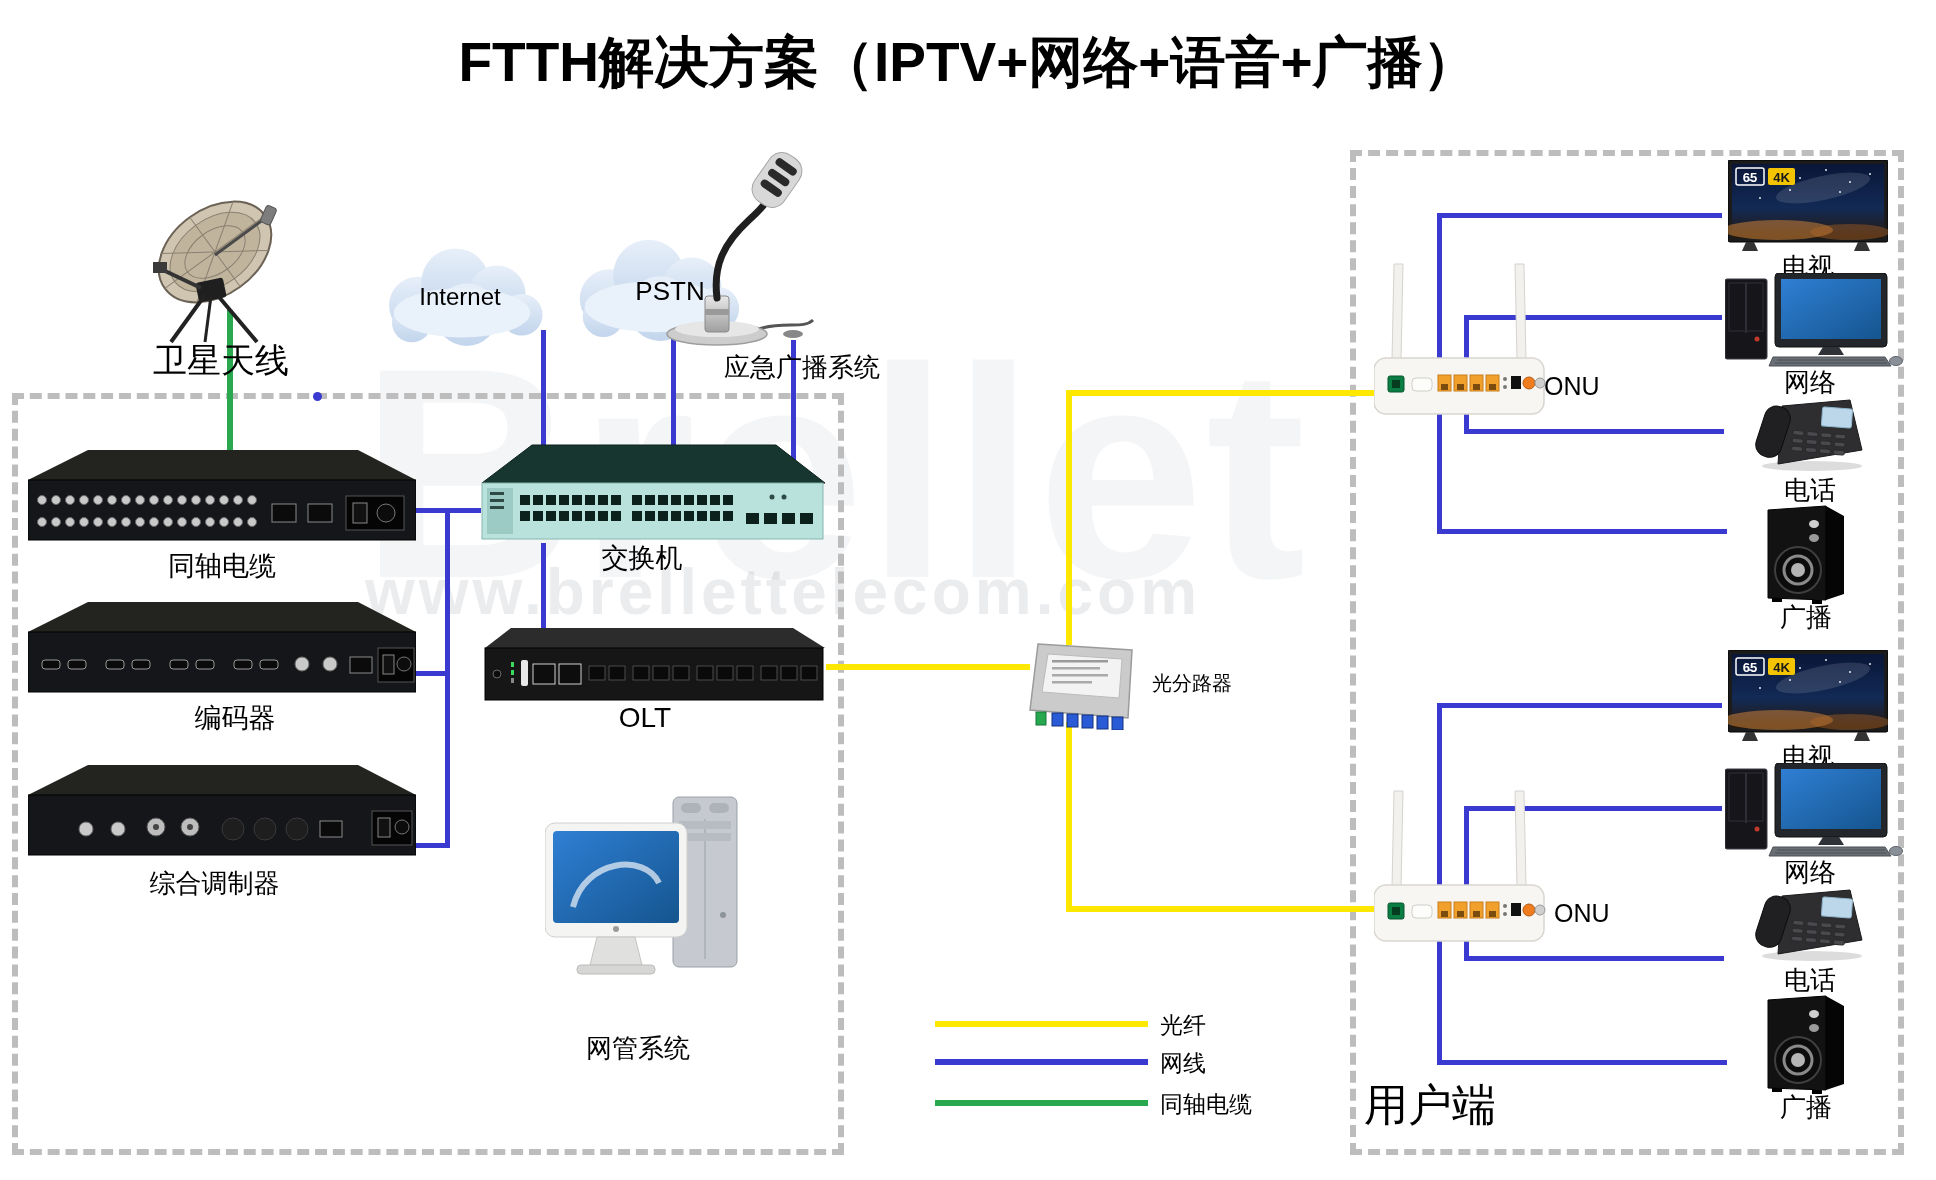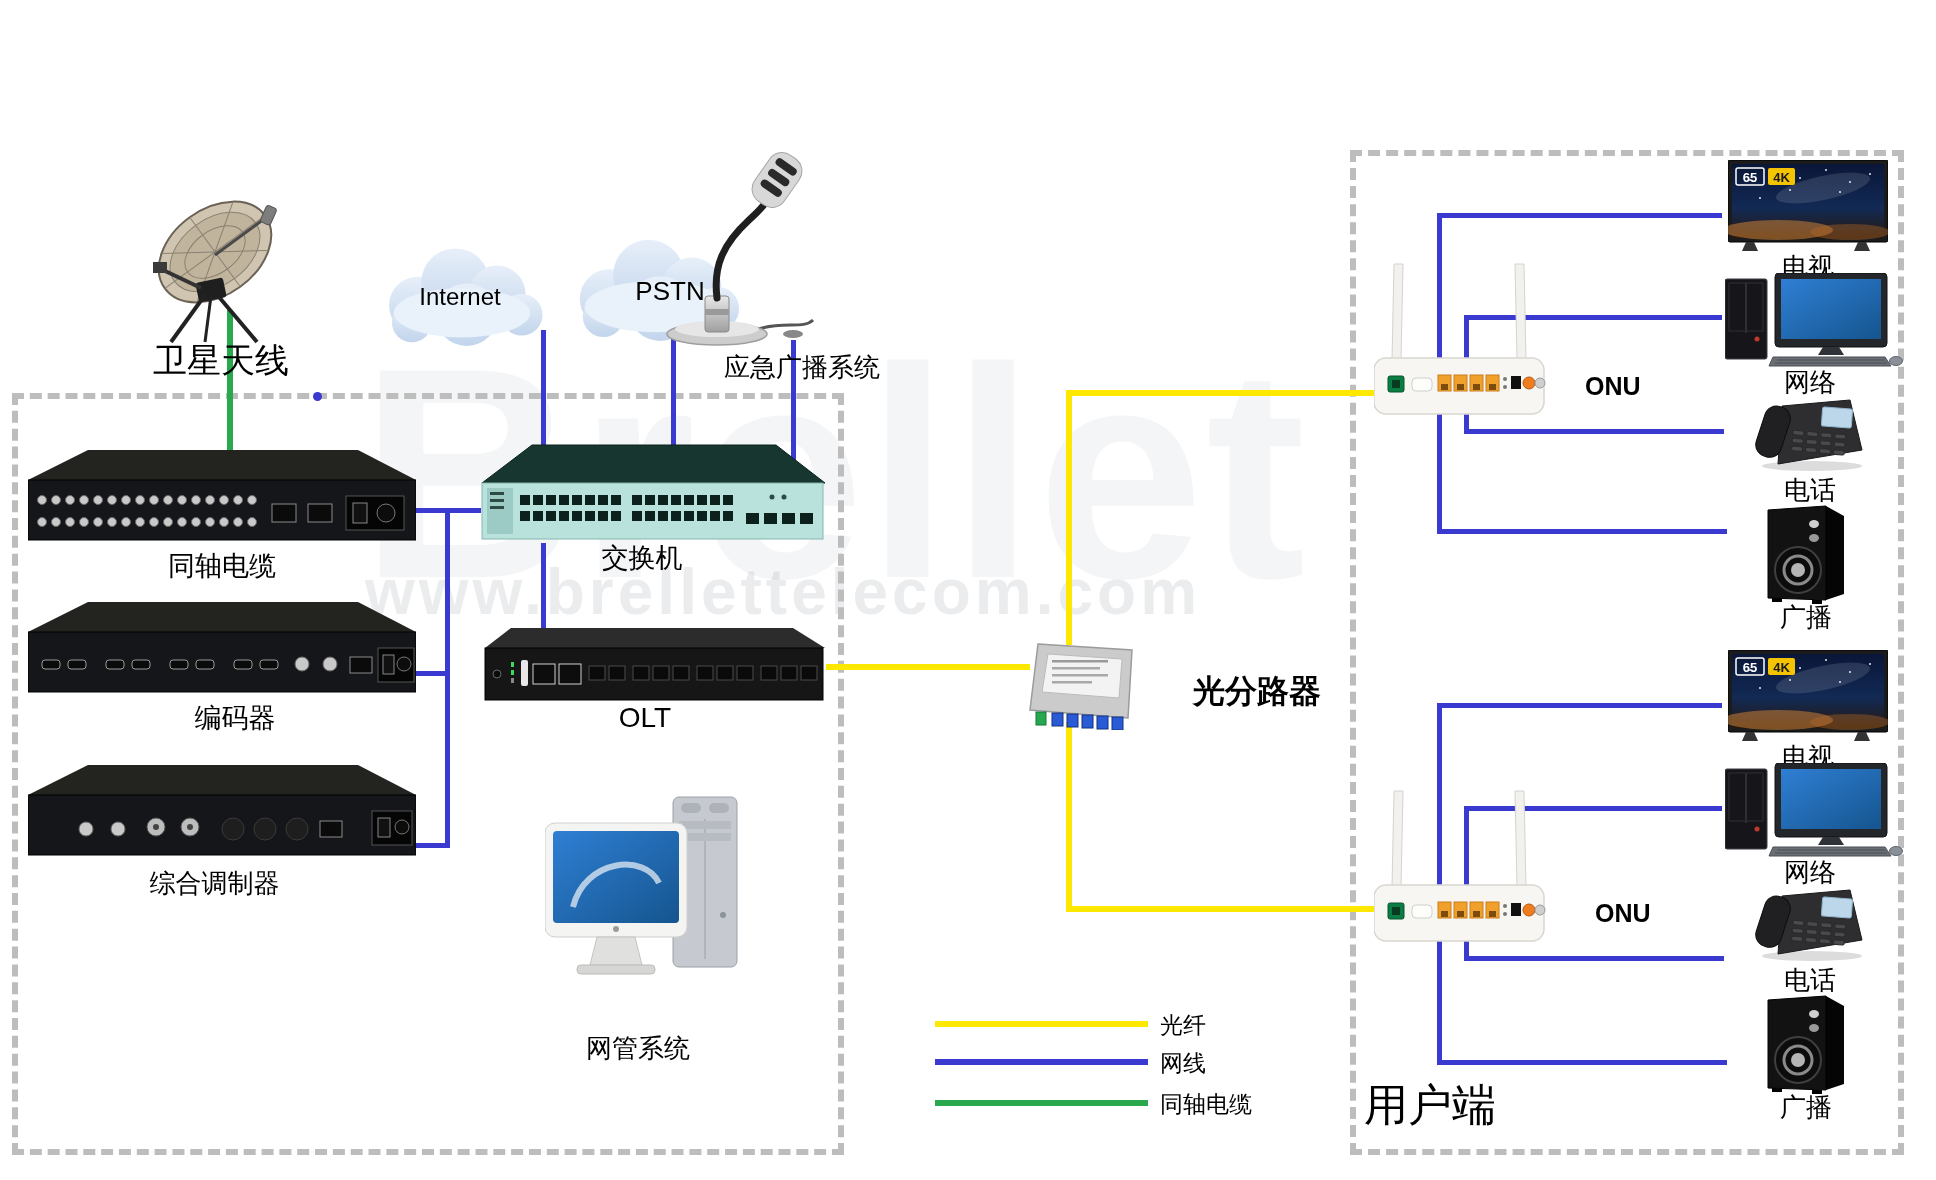--- a/index.html
+++ b/index.html
@@ -1,21 +1,21 @@
 <!DOCTYPE html>
 <html><head>
 <meta charset="utf-8">
 <style>
   html,body{margin:0;padding:0;background:#ffffff;}
   .canvas{position:relative;width:1936px;height:1180px;background:#fff;overflow:hidden;
           font-family:"Liberation Sans","DejaVu Sans",sans-serif;}
   .abs{position:absolute;}
   .lbl{position:absolute;color:#000;white-space:nowrap;}
   .center{text-align:center;}
-  .bold{font-weight:bold;margin-left:41px;}
+  .bold{font-weight:normal;}
   .line{position:absolute;}
   .dashbox{position:absolute;border:6px dashed #bdbdbd;}
   .wm-brand{position:absolute;left:360px;top:300px;font-size:300px;font-weight:bold;
             color:rgba(40,60,90,0.05);letter-spacing:2px;}
   .wm-url{position:absolute;left:365px;top:555px;font-size:64px;font-weight:bold;
           color:rgba(90,100,115,0.12);letter-spacing:4px;}
   .title{position:absolute;left:0;top:26px;width:100%;text-align:center;
          font-size:55px;font-weight:bold;color:#000;}
   .zone{font-size:44px;color:#000;}
 </style>
@@ -42,20 +42,21 @@
       <linearGradient id="gradMetal" x1="0" y1="0" x2="0" y2="1">
         <stop offset="0" stop-color="#e8e8e8"></stop>
           <stop offset="1" stop-color="#9f9f9f"></stop>
       </linearGradient>
     </defs>
   </svg>
 
   <div class="wm-brand">Brellet</div>
   <div class="wm-url">www.brellettelecom.com</div>
 
+  <div class="title">FTTH解决方案（IPTV+网络+语音+广播）</div>
 
   <div class="dashbox" style="left:12px;top:393px;width:820px;height:750px;"></div>
   <div class="dashbox" style="left:1350px;top:150px;width:542px;height:993px;"></div>
   <div class="line" style="left:313px;top:392px;width:9px;height:9px;border-radius:50%;background:#3a3ad0;"></div>
 
   <div class="line" style="left:227px;top:310px;width:6px;height:140px;background:#2aa84e;"></div>
 
   <div class="line" style="left:541px;top:330px;width:5px;height:136px;background:#3a3ad0;"></div>
   <div class="line" style="left:671px;top:316px;width:5px;height:150px;background:#3a3ad0;"></div>
   <div class="line" style="left:791px;top:340px;width:5px;height:126px;background:#3a3ad0;"></div>
@@ -337,21 +338,21 @@
     <rect x="24" y="29" width="48" height="2.5" fill="#aaaaaa"></rect>
     <rect x="24" y="36" width="56" height="2.5" fill="#aaaaaa"></rect>
     <rect x="24" y="43" width="40" height="2.5" fill="#aaaaaa"></rect>
     <rect x="8" y="74" width="10" height="13" fill="#27a84e" stroke="#14763a"></rect>
     <rect x="24" y="75" width="11" height="13" fill="#2a5bd7" stroke="#13317f"></rect>
     <rect x="39" y="76" width="11" height="13" fill="#2a5bd7" stroke="#13317f"></rect>
     <rect x="54" y="77" width="11" height="13" fill="#2a5bd7" stroke="#13317f"></rect>
     <rect x="69" y="78" width="11" height="13" fill="#2a5bd7" stroke="#13317f"></rect>
     <rect x="84" y="79" width="11" height="13" fill="#2a5bd7" stroke="#13317f"></rect>
   </svg>
-  <div class="lbl bold" style="left:1152px;top:670px;font-size:32px;text-align:right;">光分路器</div>
+  <div class="lbl bold" style="left:1152px;top:670px;font-size:20px;text-align:right;">光分路器</div>
 
   <svg class="abs" style="left:1374px;top:262px" width="172" height="155" viewBox="0 0 172 155">
     <polygon points="20,2 29,2 27,98 18,98" fill="#f2f1ee" stroke="#d5d3ce"></polygon>
     <polygon points="141,2 150,2 152,98 143,98" fill="#f2f1ee" stroke="#d5d3ce"></polygon>
     <rect x="0" y="96" width="170" height="56" rx="12" fill="#f7f6f3" stroke="#d9d6d0" stroke-width="1.5"></rect>
     <rect x="14" y="114" width="16" height="16" rx="2" fill="#0a7d43" stroke="#06552d"></rect>
     <rect x="18" y="118" width="8" height="8" fill="#063d21"></rect>
     <rect x="38" y="116" width="20" height="13" rx="4" fill="#fdfdfb" stroke="#cfcfc9"></rect>
     <g stroke="#c87f1a">
       <rect x="64" y="113" width="13" height="16" fill="#f2a02c"></rect>

